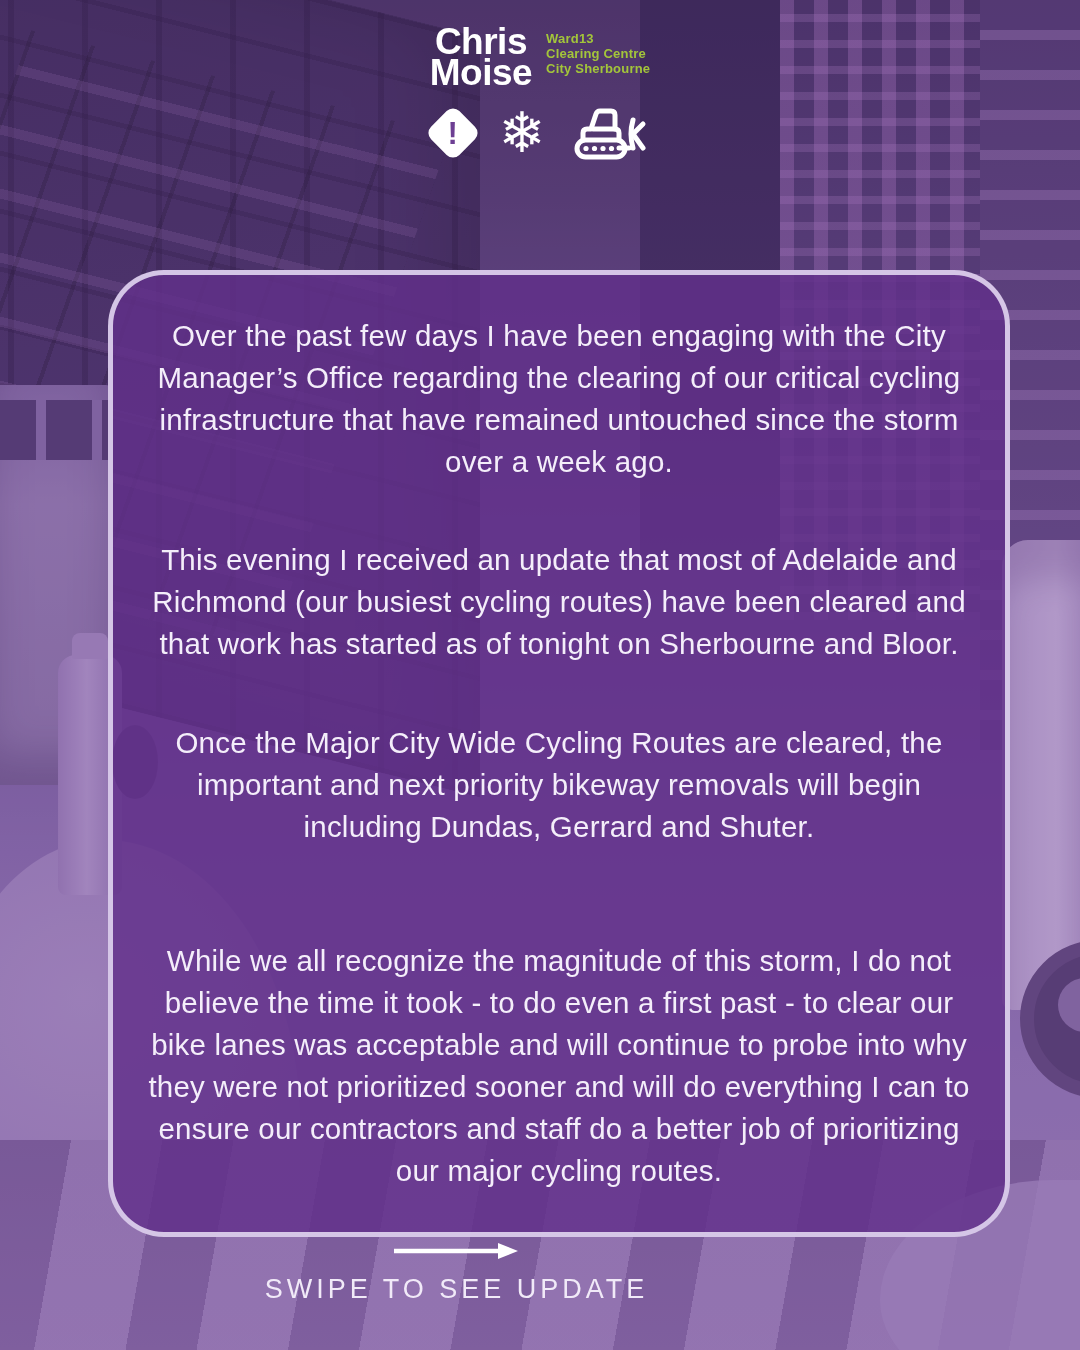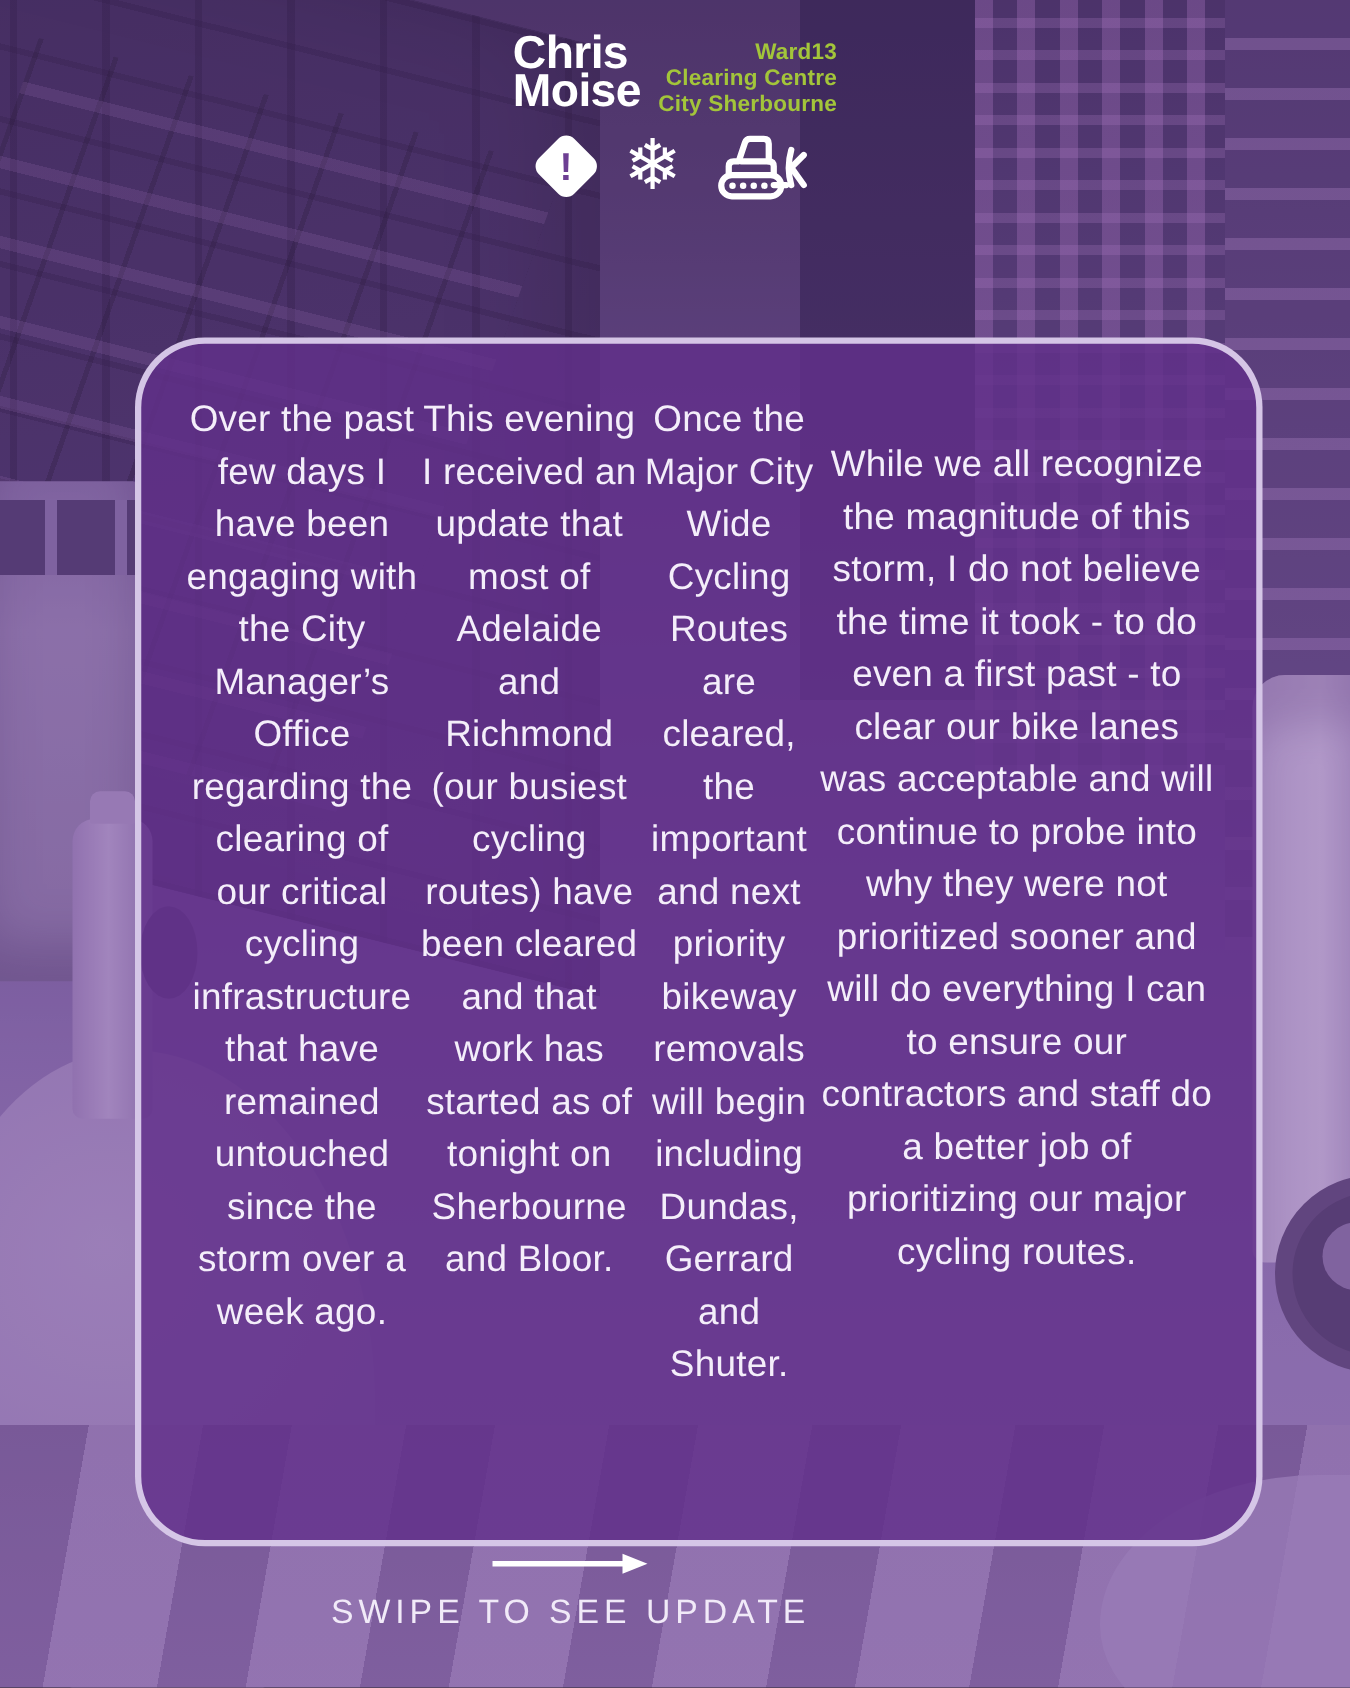--- a/index.html
+++ b/index.html
@@ -75,38 +75,38 @@
       repeating-linear-gradient(100deg,transparent 0 70px,rgba(205,180,228,.5) 70px 160px),
       linear-gradient(180deg,#83689f 0%,#8d71a9 100%);
   }
   .snow-right{
     left:880px;top:1180px;width:320px;height:220px;border-radius:60% 40% 50% 50%;
     background:#b59dcf;opacity:.8;
   }
   .bg::after{content:"";position:absolute;inset:0;background:rgba(104,66,142,.38);}
   
   .header{position:absolute;left:0;top:26px;width:1080px;display:flex;justify-content:center;gap:14px;z-index:5;}
-  .brand-name{font-weight:bold;font-size:37px;line-height:.85;letter-spacing:-.5px;text-align:left;}
-  .brand-ward{font-size:18px;line-height:1.16;font-weight:bold;letter-spacing:.2px;padding-top:5px;text-align:right;}
+  .brand-name{font-weight:bold;font-size:37px;line-height:.85;letter-spacing:-.5px;text-align:center;}
+  .brand-ward{font-size:13px;line-height:1.16;font-weight:bold;letter-spacing:.2px;padding-top:5px;}
   
   .icon-row{position:absolute;left:0;top:104px;width:1080px;display:flex;justify-content:center;align-items:center;gap:26px;z-index:5;}
   .alert{width:40px;height:40px;background:#fff;border-radius:9px;transform:rotate(45deg);display:flex;align-items:center;justify-content:center;}
   .alert span{transform:rotate(-45deg);font-weight:bold;font-size:31px;line-height:1;}
   .flake{font-family:"DejaVu Sans",sans-serif;font-size:56px;line-height:56px;}
   
   .title{position:absolute;left:0;top:168px;width:1080px;text-align:center;z-index:5;}
   .title .t1{font-size:33px;font-weight:bold;letter-spacing:.5px;}
   .title .t2{font-size:33px;font-weight:bold;letter-spacing:.5px;margin-top:15px;}
   
   .panel{
     position:absolute;left:108px;top:270px;width:902px;height:967px;z-index:4;
     background:rgba(97,48,138,.82);
     border:5px solid rgba(219,205,235,.95);
     border-radius:56px;box-sizing:border-box;
-    padding:40px 34px;display:flex;flex-direction:row;justify-content:space-between;
+    padding:40px 34px;display:flex;flex-direction:column;justify-content:space-between;
   }
   .panel p{
     margin:0 0 42px 0;text-align:center;font-size:29.5px;line-height:42px;
     font-weight:normal;color:#f4eefa;letter-spacing:.2px;
   }
   .panel p:last-child{margin-bottom:0;margin-top:36px;}
   
   .footer{position:absolute;left:0;top:1242px;width:913px;text-align:center;z-index:5;}
   .arrow{display:block;margin:0 auto 14px auto;}
   .swipe{font-size:27px;letter-spacing:4px;color:#f1eaf8;font-weight:normal;}

